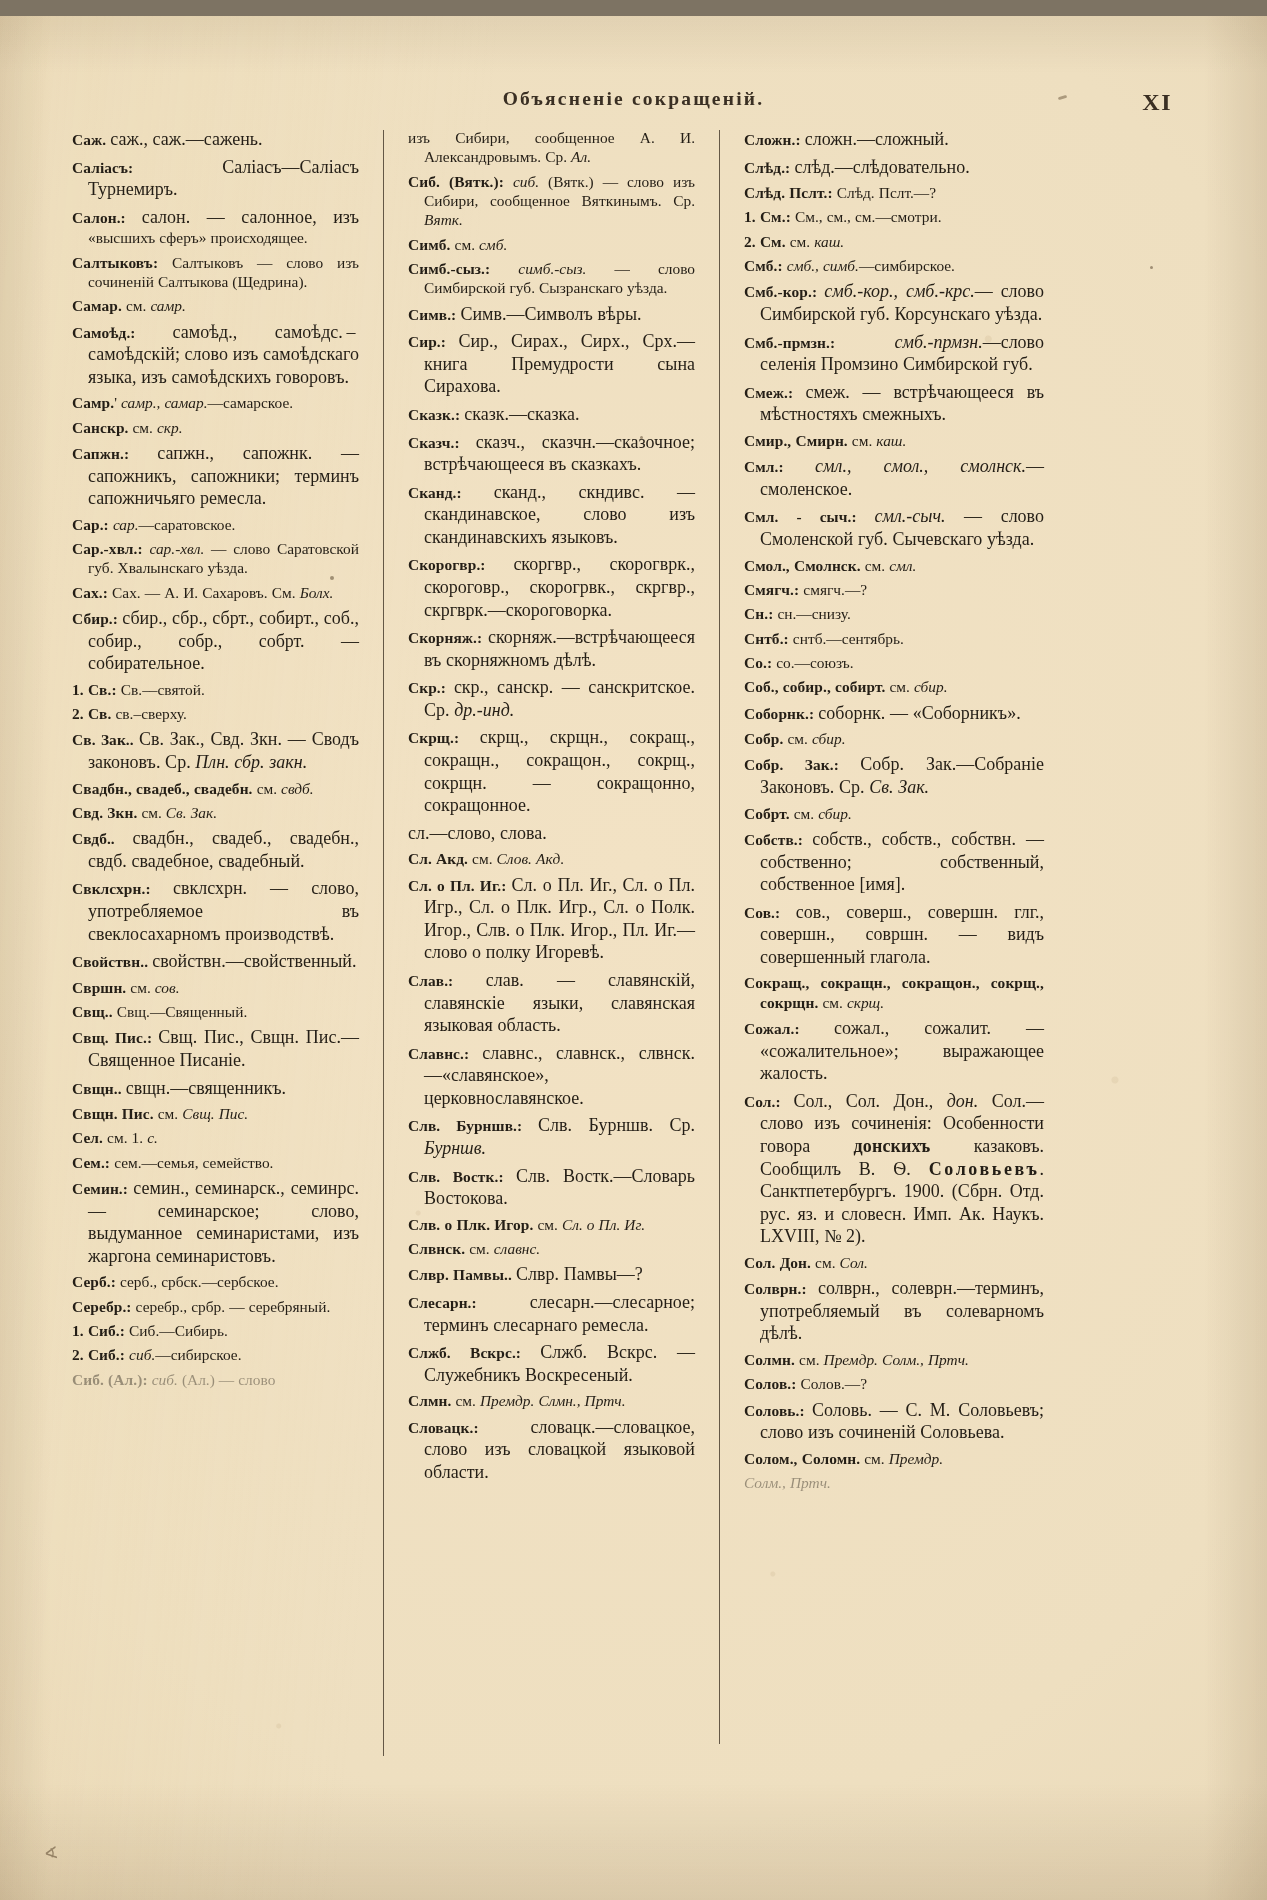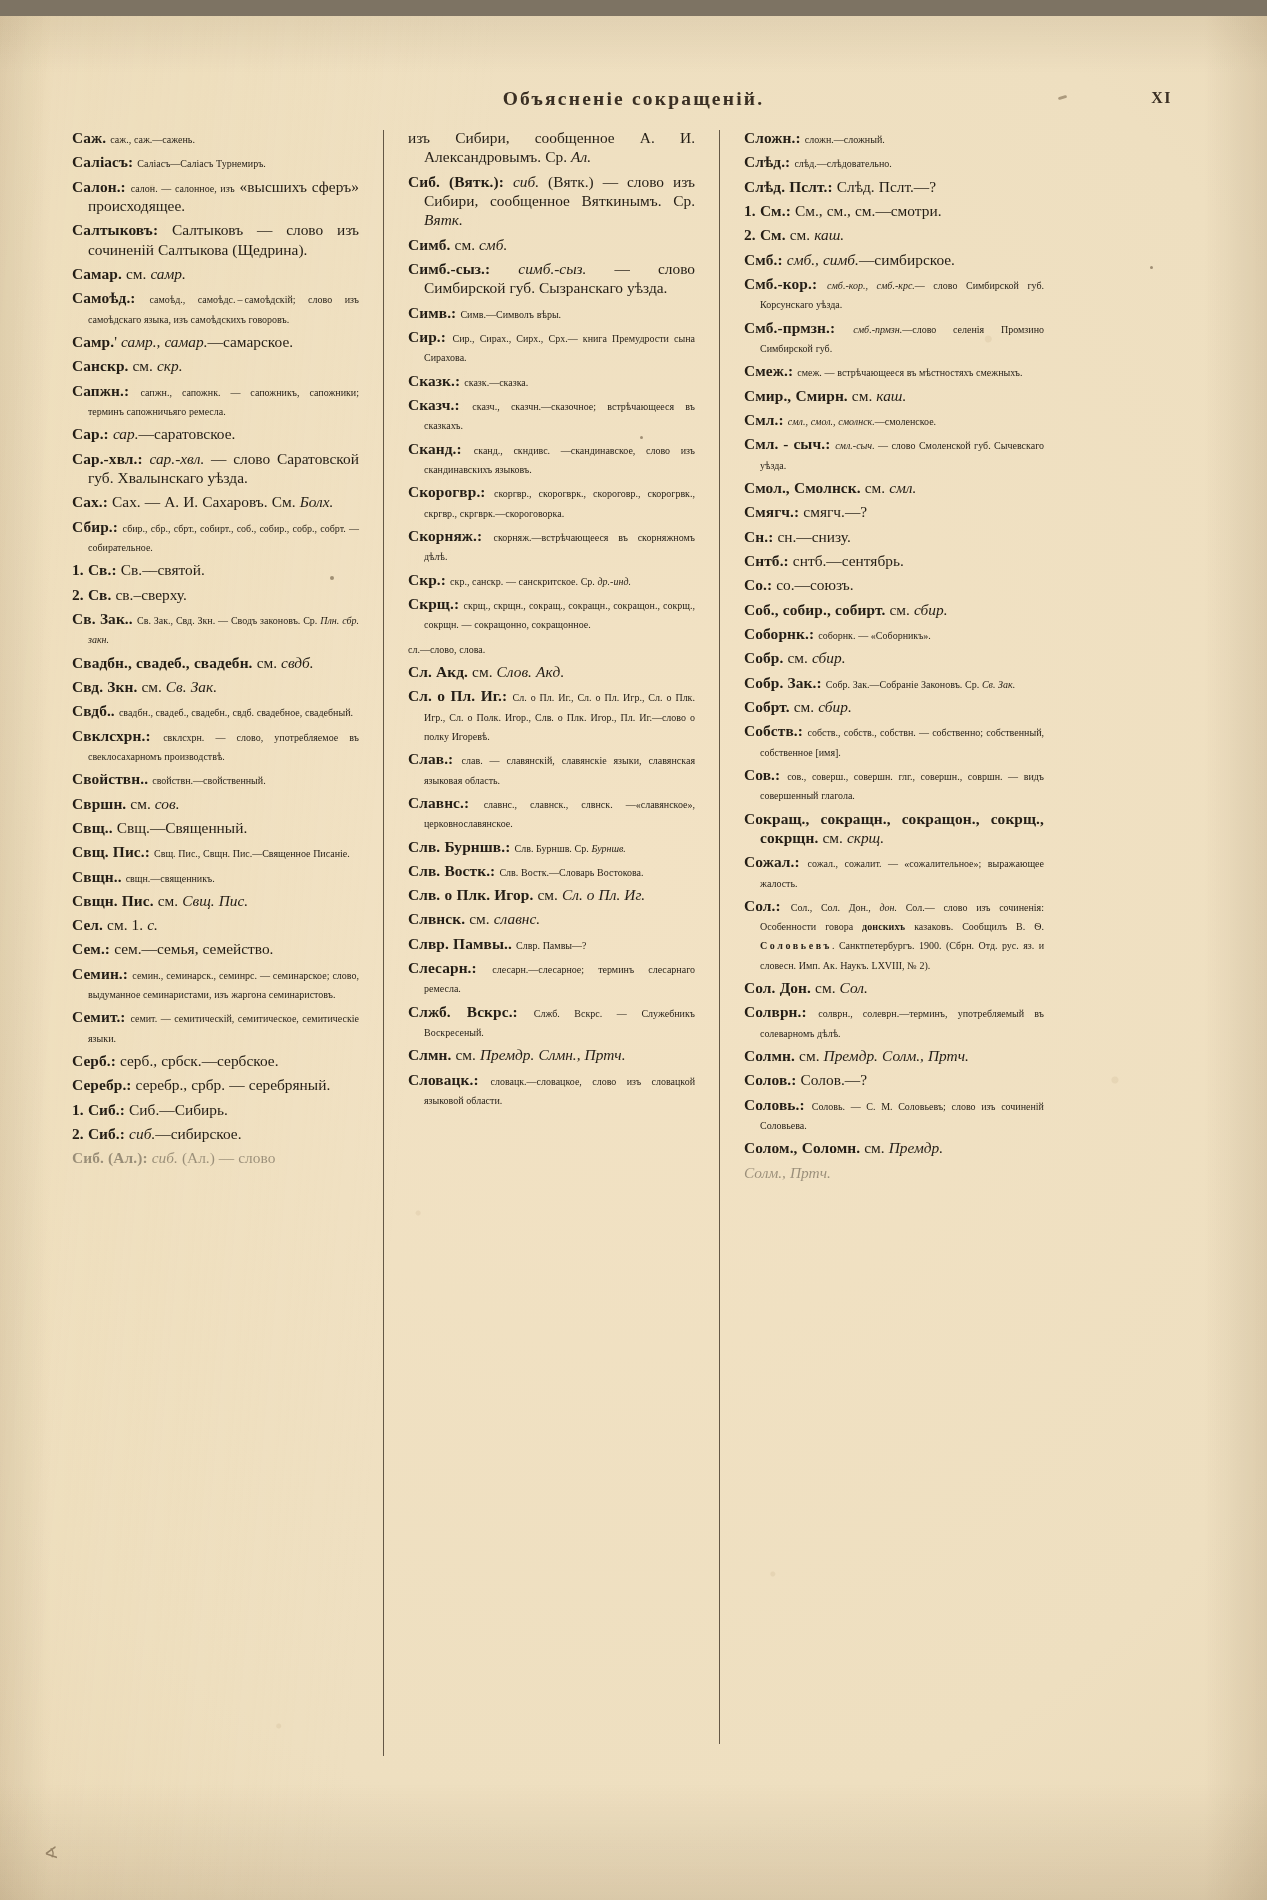--- a/index.html
+++ b/index.html
@@ -73,21 +73,21 @@
     font-size: 19.5px;
     letter-spacing: 2.2px;
     color: #3a2f23;
     white-space: nowrap;
     font-weight: 600;
   }
   .runhead-folio {
     position: absolute;
     right: 95px;
     top: 1px;
-    font-size: 16px;
+    font-size: 24px;
     font-weight: 700;
     letter-spacing: 1.5px;
     color: #3a2f23;
   }
   .runhead-speck {
     position: absolute;
     right: 200px;
     top: 8px;
     width: 9px;
     height: 3px;
@@ -139,21 +139,21 @@
   }
   .entry:last-child { margin-bottom: 0; }
   .entry b {
     font-weight: 700;
     letter-spacing: .1px;
   }
   .entry i {
     font-style: italic;
   }
   .entry .sm {
-    font-size: 10px;
+    font-size: 18px;
   }
   .entry .sp {
     letter-spacing: 2.6px;
     font-weight: 700;
   }
   .faded {
     opacity: .42;
   }
   
   .speck {
@@ -207,21 +207,20 @@
           <div class="entry"><b>Свклсхрн.:</b> <span class="sm">свклсхрн. — слово, употребляемое въ свеклосахарномъ производствѣ.</span></div>
           <div class="entry"><b>Свойствн..</b> <span class="sm">свойствн.—свойственный.</span></div>
           <div class="entry"><b>Свршн.</b> см. <i>сов.</i></div>
           <div class="entry"><b>Свщ..</b> Свщ.—Священный.</div>
           <div class="entry"><b>Свщ. Пис.:</b> <span class="sm">Свщ. Пис., Свщн. Пис.—Священное Писаніе.</span></div>
           <div class="entry"><b>Свщн..</b> <span class="sm">свщн.—священникъ.</span></div>
           <div class="entry"><b>Свщн. Пис.</b> см. <i>Свщ. Пис.</i></div>
           <div class="entry"><b>Сел.</b> см. 1. <i>с.</i></div>
           <div class="entry"><b>Сем.:</b> сем.—семья, семейство.</div>
           <div class="entry"><b>Семин.:</b> <span class="sm">семин., семинарск., семинрс. — семинарское; слово, выдуманное семинаристами, изъ жаргона семинаристовъ.</span></div>
-          <div class="entry"><b>Семит.:</b> <span class="sm">семит. — семитическій, семитическое, семитическіе языки.</span></div>
           <div class="entry"><b>Серб.:</b> серб., србск.—сербское.</div>
           <div class="entry"><b>Серебр.:</b> серебр., србр. — серебряный.</div>
           <div class="entry"><b>1. Сиб.:</b> Сиб.—Сибирь.</div>
           <div class="entry"><b>2. Сиб.:</b> <i>сиб.</i>—сибирское.</div>
           <div class="entry"><span class="faded"><b>Сиб. (Ал.):</b> <i>сиб.</i> (Ал.) — слово</span></div>
         </div>
       <div class="rule"></div>
       <div class="col col-2">
           <div class="entry">изъ Сибири, сообщенное А. И. Александровымъ. Ср. <i>Ал.</i></div>
           <div class="entry"><b>Сиб. (Вятк.):</b> <i>сиб.</i> (Вятк.) — слово изъ Сибири, сообщенное Вяткинымъ. Ср. <i>Вятк.</i></div>

